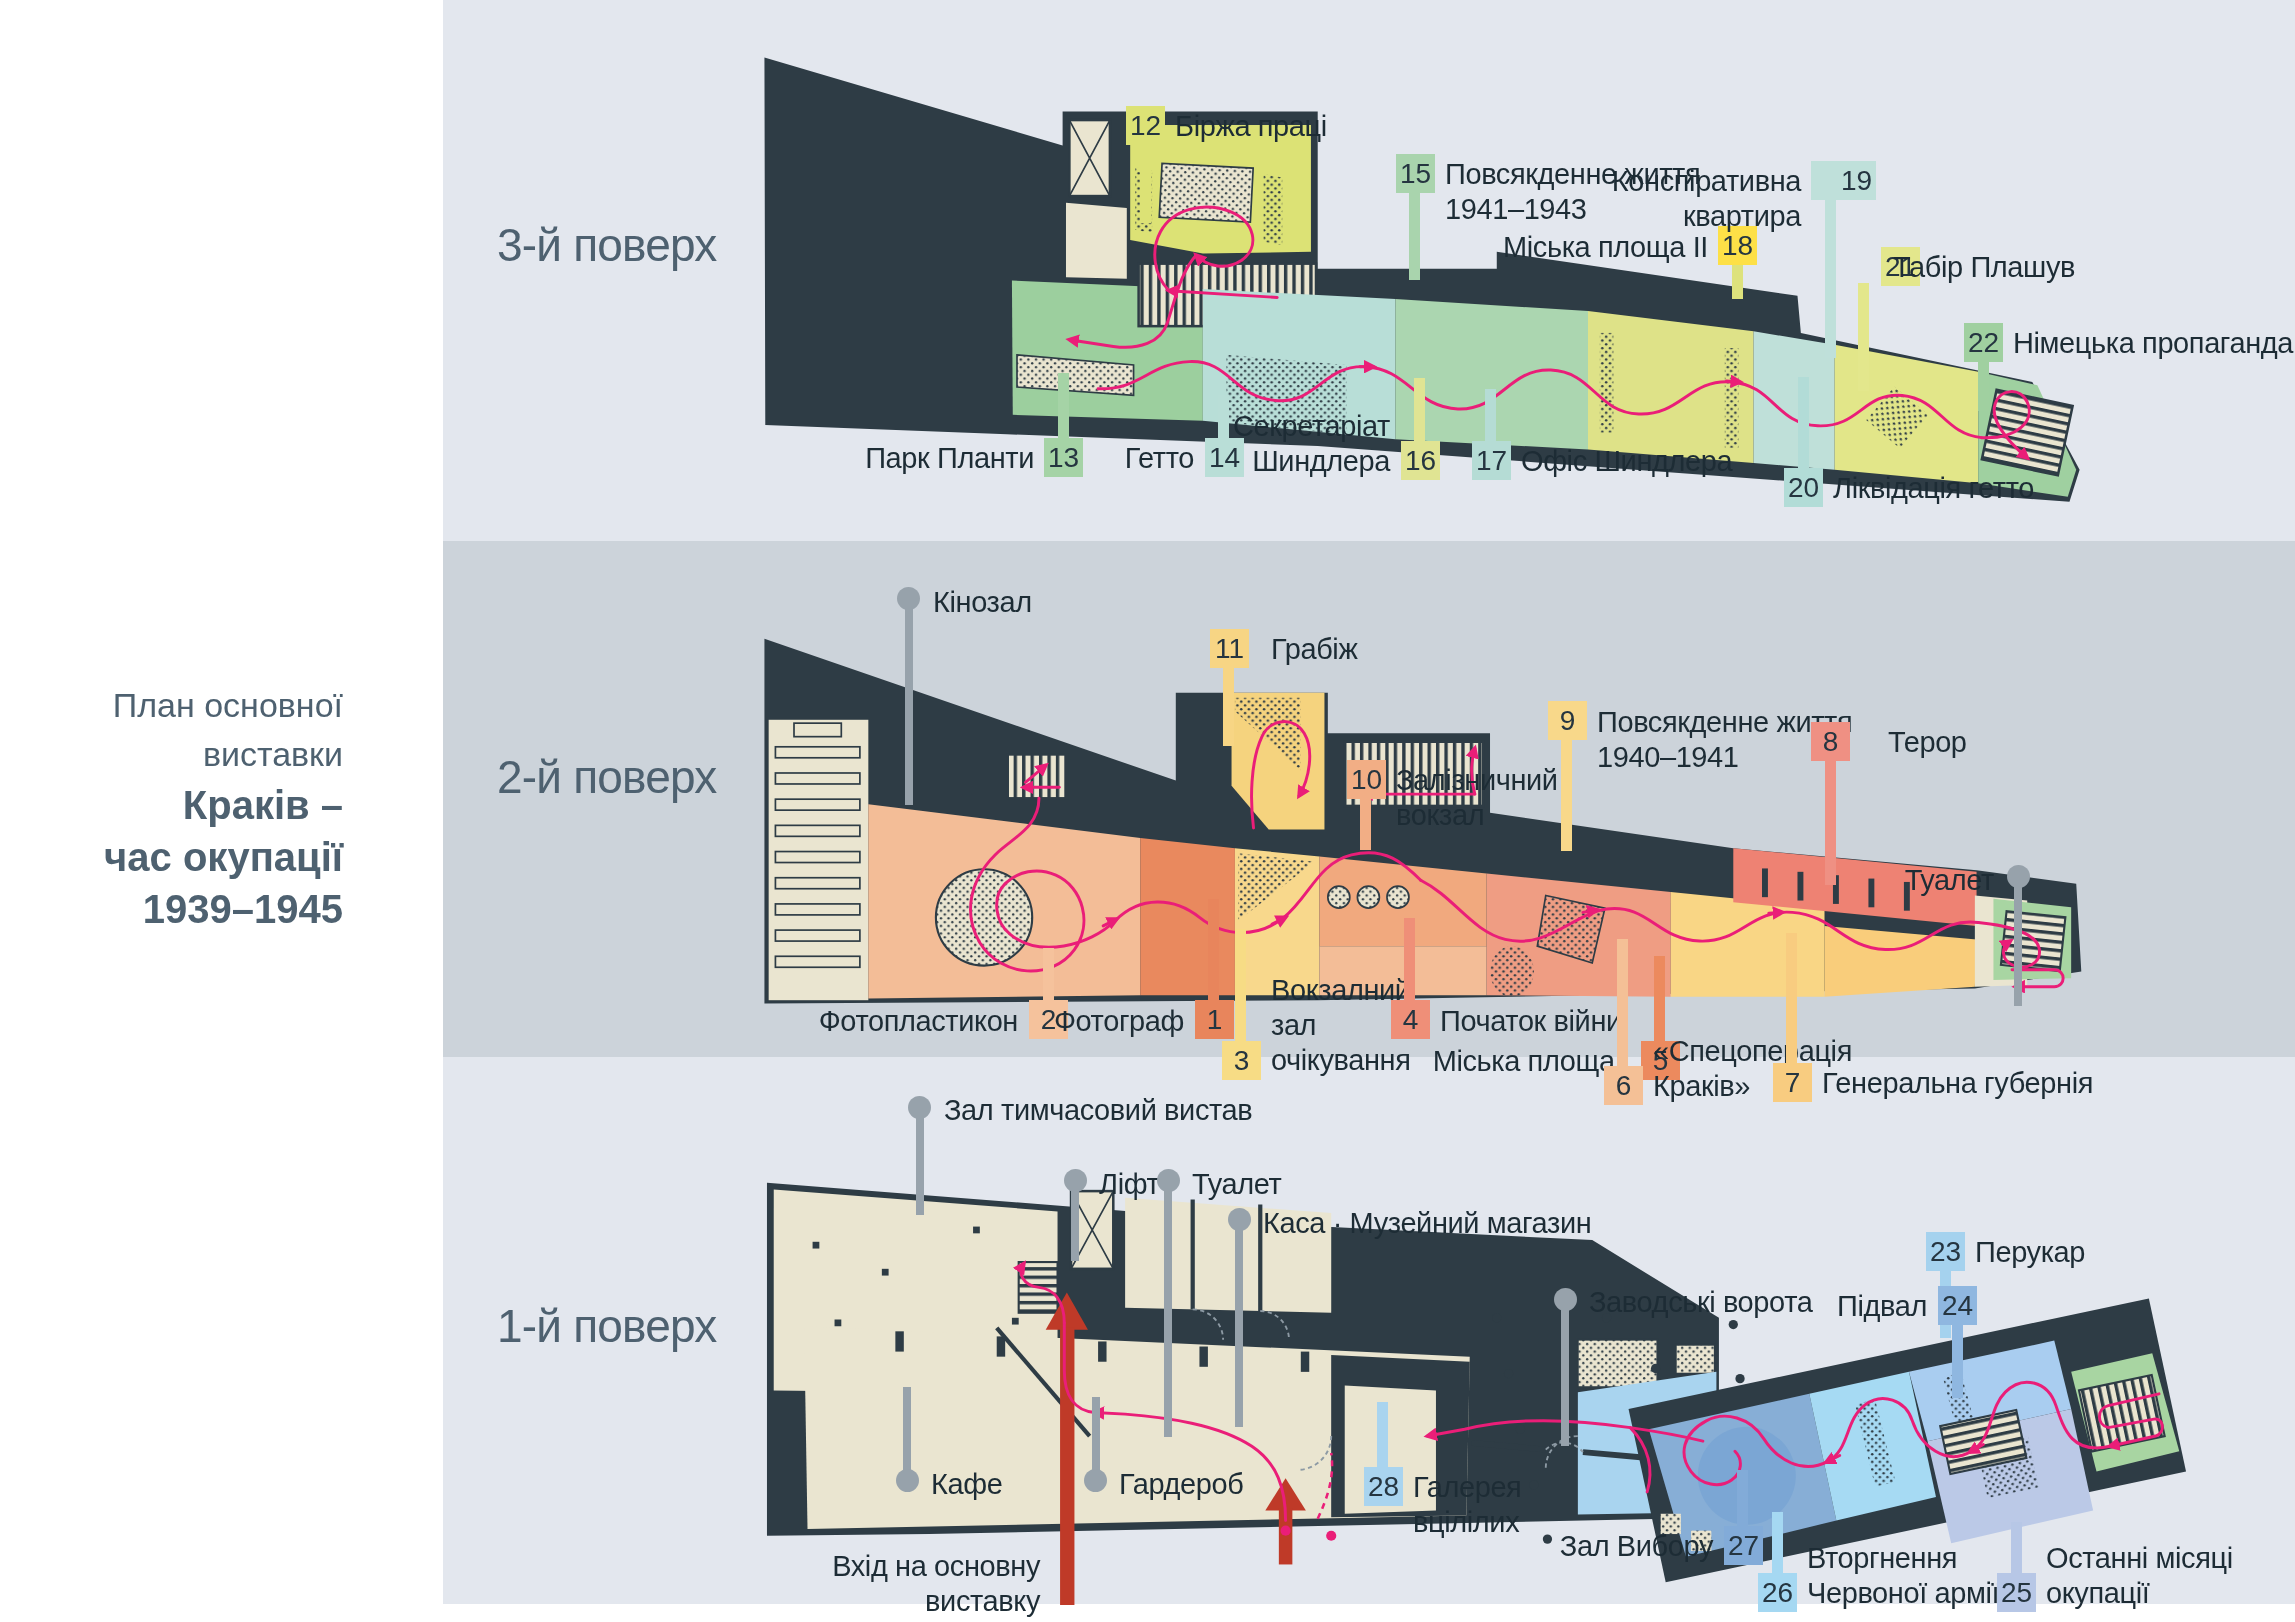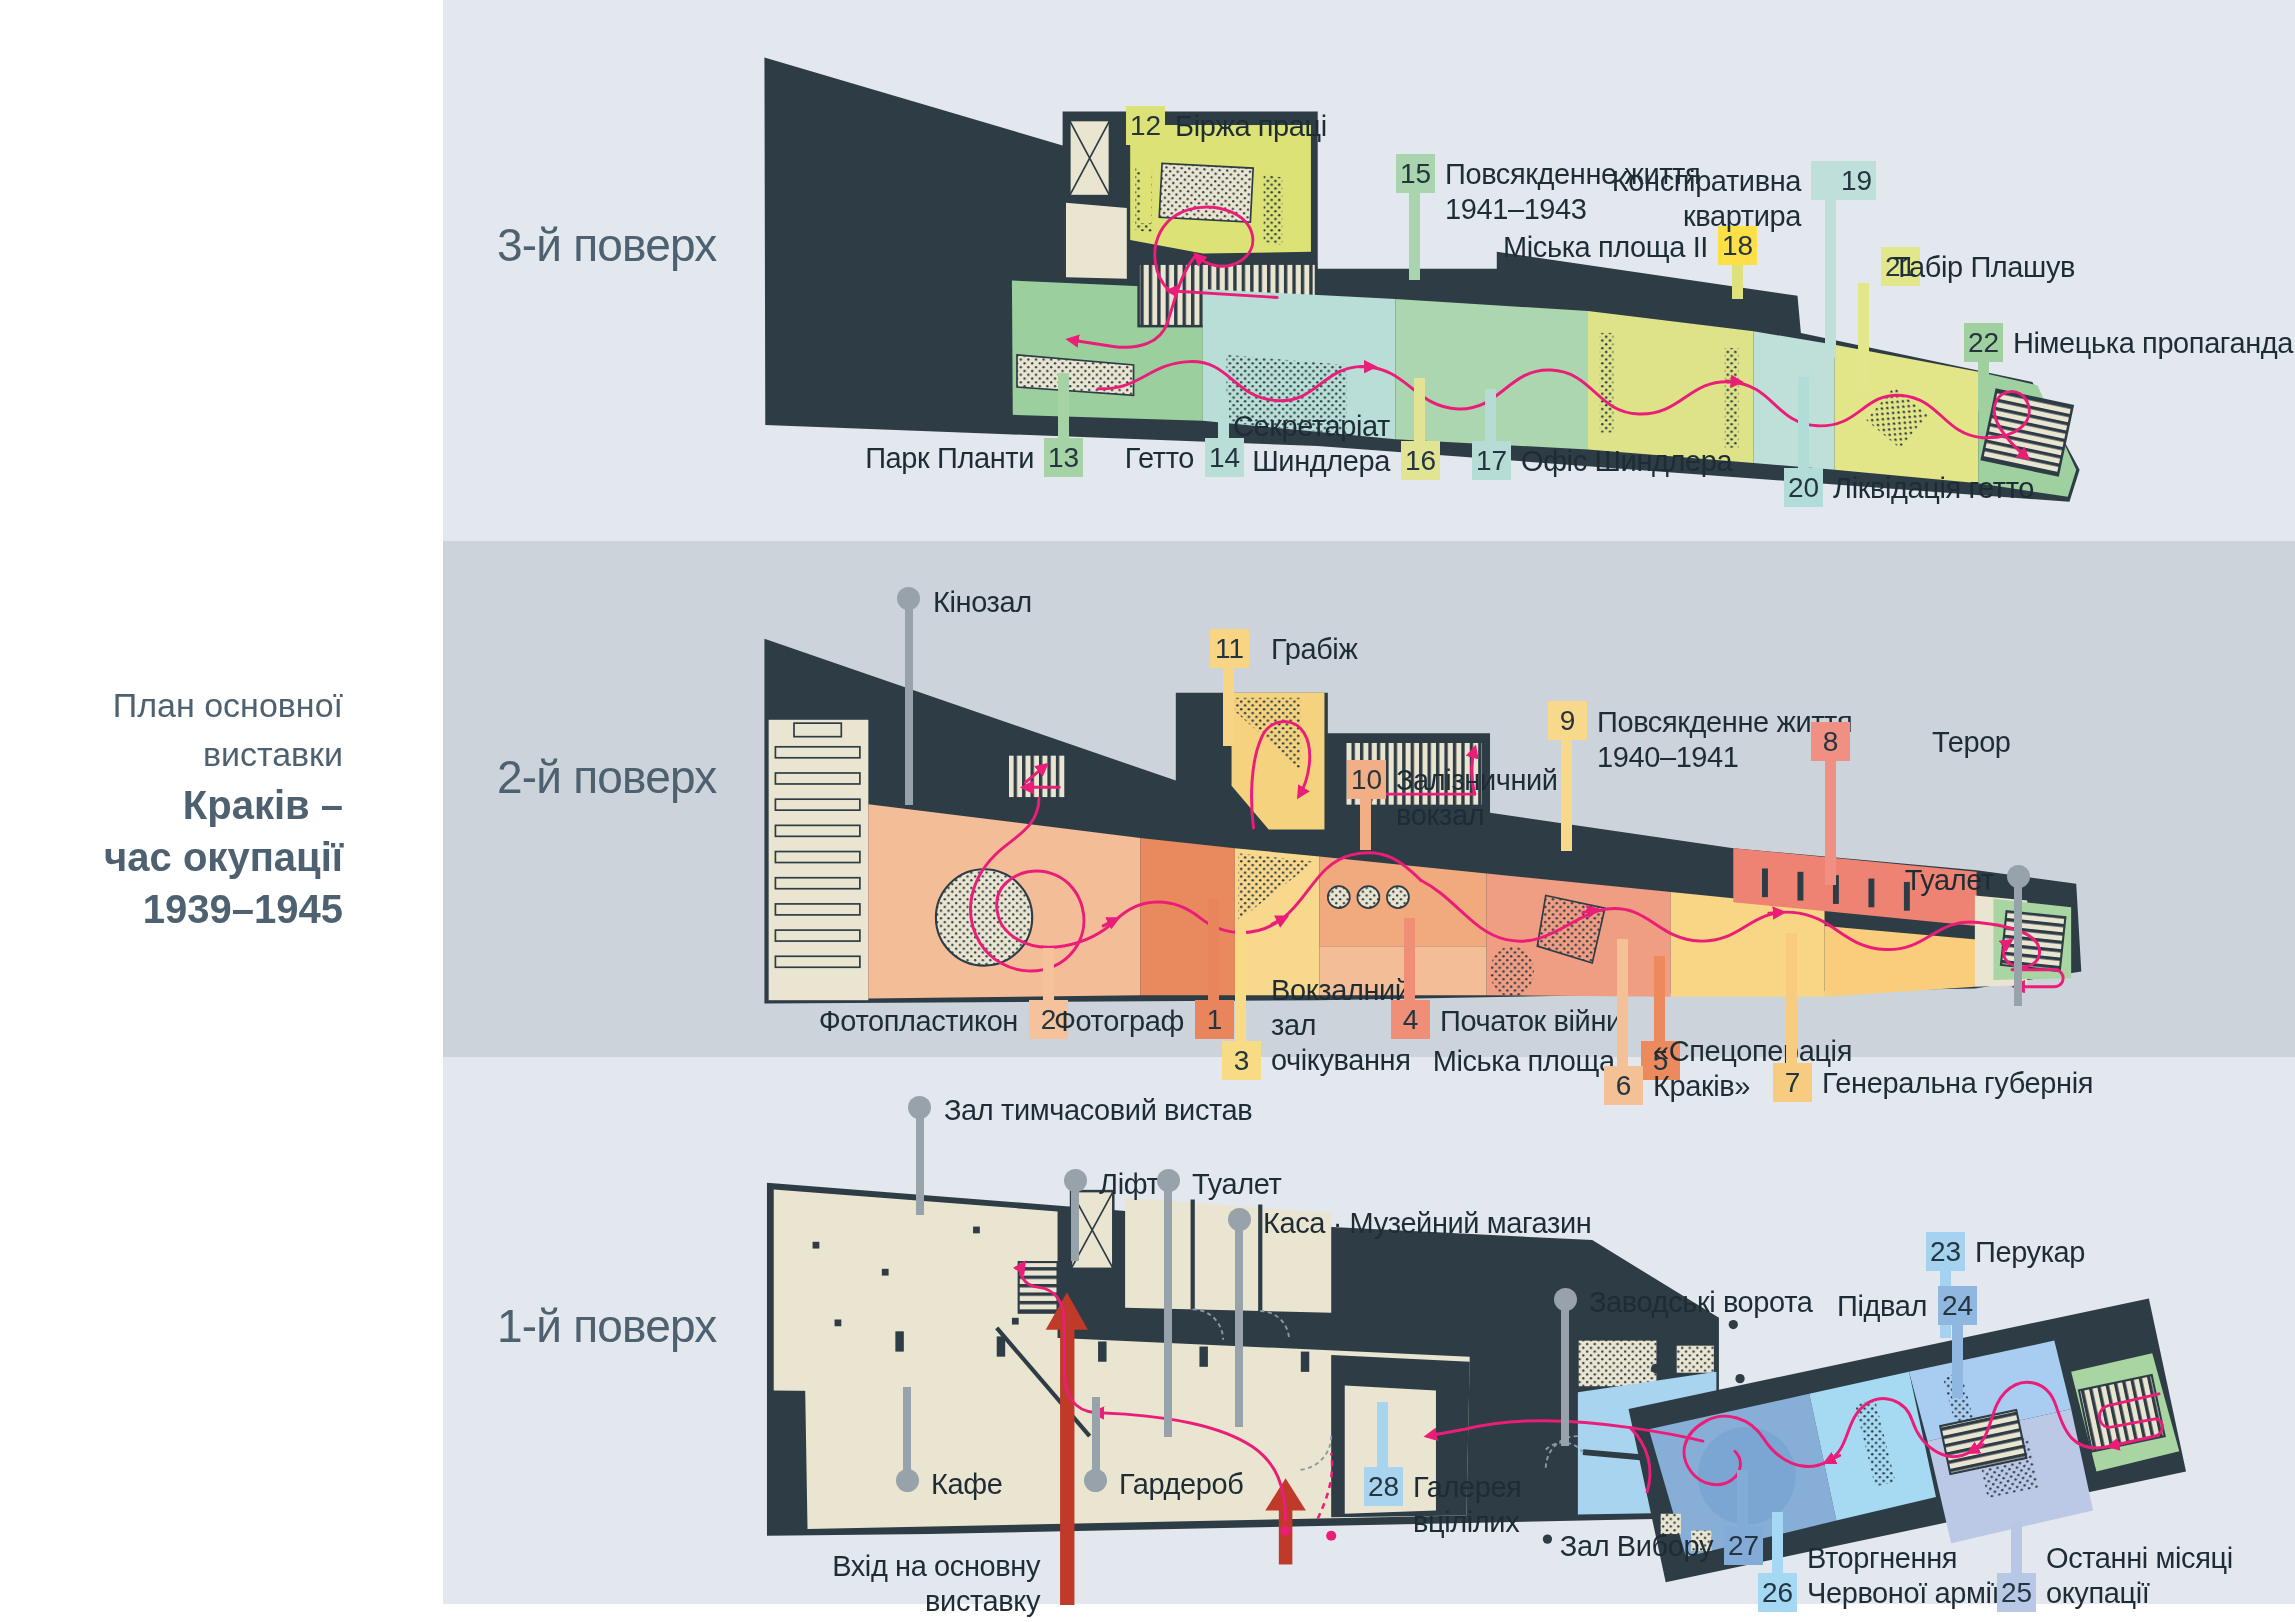--- a/index.html
+++ b/index.html
@@ -310,21 +310,21 @@
   <span class="txt" style="left:1396px;top:763px;">Залізничний
 вокзал</span>
 
   <span class="stem" style="left: 1561px; top: 738px; height: 113px; background: rgb(248, 216, 138);"></span>
   <span class="badge" style="left: 1548px; top: 701px; background: rgb(248, 216, 138);">9</span>
   <span class="txt" style="left:1597px;top:705px;">Повсякденне життя
 1940–1941</span>
 
   <span class="stem" style="left: 1825px; top: 758px; height: 127px; background: rgb(239, 144, 131);"></span>
   <span class="badge" style="left: 1811px; top: 722px; background: rgb(239, 144, 131);">8</span>
-  <span class="txt nw" style="left:1932px;top:725px;">Терор</span>
+  <span class="txt nw" style="left:1888px;top:725px;">Терор</span>
 
   <span class="pstem" style="left: 2014px; top: 885px; height: 121px; background: rgb(151, 162, 171);"></span>
   <span class="pdot" style="left: 2007px; top: 865px; background: rgb(151, 162, 171);"></span>
   <span class="txt nw tr" style="right:301px;top:863px;">Туалет</span>
 
   <span class="stem" style="left: 1043px; top: 948px; height: 56px; background: rgb(245, 194, 156);"></span>
   <span class="badge" style="left: 1029px; top: 1000px; background: rgb(245, 194, 156);">2</span>
   <span class="txt nw tr" style="right:1277px;top:1004px;">Фотопластикон</span>
 
   <span class="stem" style="left: 1208px; top: 899px; height: 105px; background: rgb(232, 133, 92);"></span>

